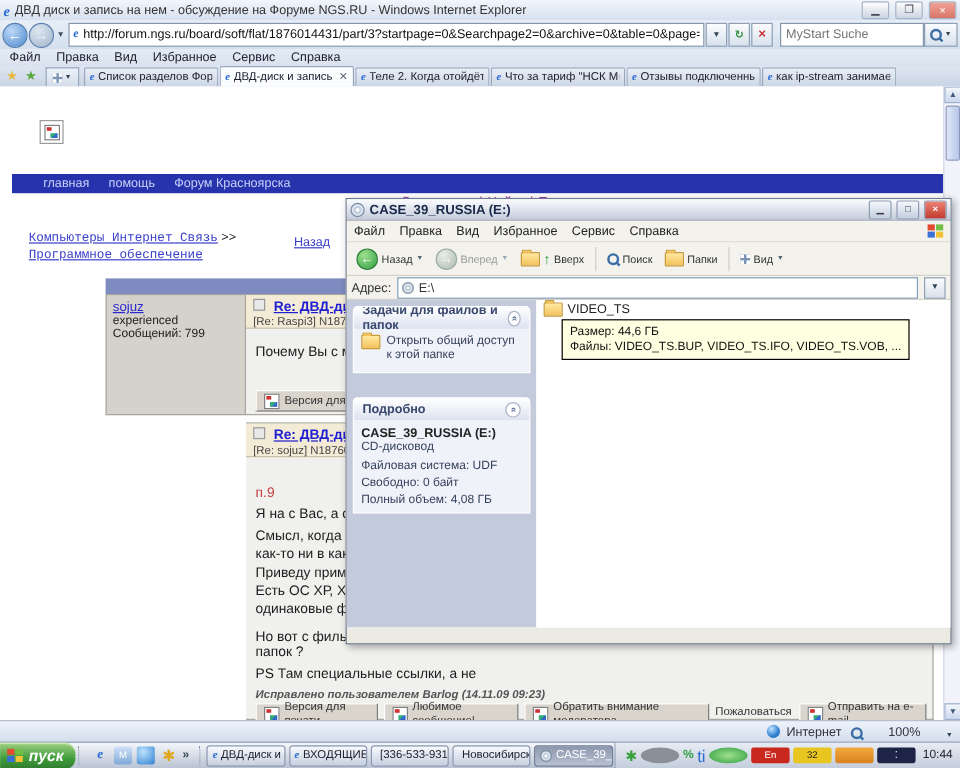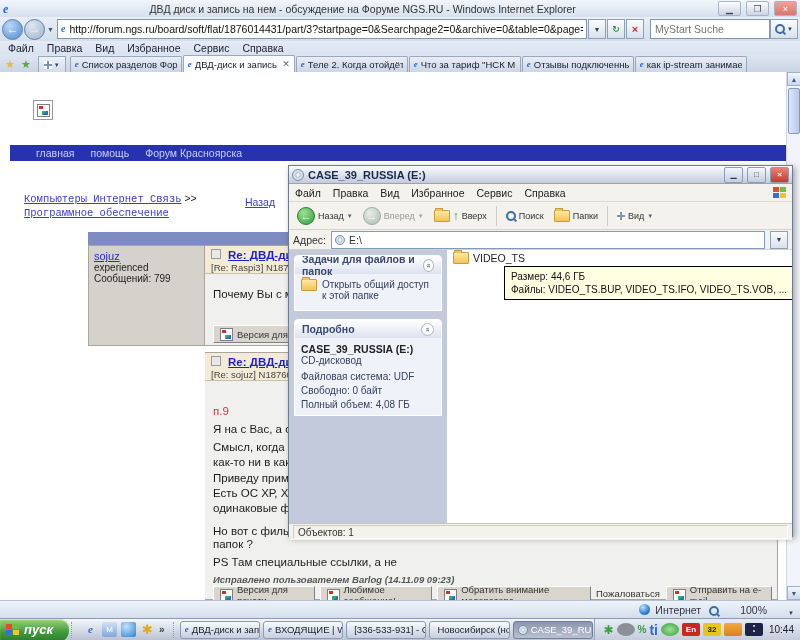--- a/index.html
+++ b/index.html
@@ -4,21 +4,21 @@
 <style>
   html,body{margin:0;padding:0;background:#000;}
   #screen{position:relative;width:800px;height:640px;overflow:hidden;
     font-family:"Liberation Sans","DejaVu Sans",sans-serif;font-size:11px;color:#222;
     background:#dfe7f2;}
   .abs{position:absolute;}
   
   .b-title{left:0;top:0;width:800px;height:17px;background:linear-gradient(#f2f6fc,#d6e0ee);
     display:flex;align-items:center;padding:0 3px;box-sizing:border-box;gap:4px;}
   .ie-e{font-family:"Liberation Serif",serif;font-style:italic;font-weight:bold;color:#2b6cd4;font-size:12px;line-height:1;}
-  .b-title .ttl{font-size:10.5px;color:#333;white-space:nowrap;overflow:hidden;flex:1;text-align:center;}
+  .b-title .ttl{font-size:10.5px;color:#333;white-space:nowrap;overflow:hidden;flex:1;}
   .winbtn{width:21px;height:13px;border:1px solid #a7b4c6;border-radius:2px;
     background:linear-gradient(#fdfdfe,#ccd5e2);display:flex;align-items:center;justify-content:center;
     font-size:9px;color:#445;margin-left:1px;}
   .winbtn.close{background:linear-gradient(#f0a296,#d9766b);color:#fff;}
   .b-cmd{left:0;top:17px;width:800px;height:24px;background:linear-gradient(#e9eff8,#d4dfee);
     display:flex;align-items:center;padding:0 2px;box-sizing:border-box;}
   .navcirc{width:19px;height:19px;border-radius:50%;border:1px solid #5b7fae;
     background:radial-gradient(circle at 35% 30%,#bcd8f7,#4f8ad0);color:#fff;font-size:12px;
     display:flex;align-items:center;justify-content:center;margin-right:1px;}
   .navcirc.dis{background:radial-gradient(circle at 35% 30%,#dfe7f0,#9fb4cc);color:#eef;}
@@ -122,21 +122,21 @@
     border:1px solid #c89b3c;border-bottom:0;border-radius:1px 1px 0 0;}
   .vsep{width:1px;height:20px;background:#cfcdc2;margin:0 3px;}
   .xaddr{height:19px;background:#f3f2ed;border-bottom:1px solid #d5d3c8;display:flex;align-items:center;
     padding:0 4px;gap:5px;font-size:10.5px;color:#333;}
   .xaddr .fld{flex:1;height:16px;background:#fff;border:1px solid #7f9db9;display:flex;align-items:center;
     gap:4px;padding:0 3px;}
   .xaddr .dd{width:16px;height:16px;border:1px solid #8ea0b6;background:linear-gradient(#fbfcfe,#d8e1ec);
     display:flex;align-items:center;justify-content:center;font-size:7px;color:#345;}
   .xbody{position:relative;height:273px;background:#fff;overflow:hidden;}
   .xpanel{position:absolute;left:0;top:0;width:158px;height:273px;background:#c3cadc;padding:5px;box-sizing:border-box;}
-  .pbox{background:#f0f2f9;border-radius:4px 4px 0 0;margin-bottom:8px;overflow:hidden;border:1px solid #fff;}
+  .pbox{background:#f0f2f9;border-radius:4px 4px 0 0;margin-bottom:20px;overflow:hidden;border:1px solid #fff;}
   .pbox .hd{height:18px;background:linear-gradient(#ffffff,#dde2f0);display:flex;align-items:center;
     padding:0 7px;font-weight:bold;font-size:10.5px;color:#39486e;}
   .pbox .chev{margin-left:auto;width:13px;height:13px;border-radius:50%;background:#fff;border:1px solid #aab3c8;
     box-sizing:border-box;display:flex;align-items:center;justify-content:center;}
   .pbox .chev i{display:inline-block;transform:rotate(-90deg);font-style:normal;font-size:8px;color:#5a6c96;font-weight:bold;}
   .pbox .bd{padding:5px 6px;font-size:10px;color:#36415e;}
   .pitem{display:flex;align-items:flex-start;gap:5px;margin-bottom:4px;}
   .moni{width:12px;height:9px;background:#3a6fd8;border:1px solid #24488e;border-radius:1px;display:inline-block;flex:none;margin-top:1px;}
   .net{width:12px;height:9px;background:linear-gradient(90deg,#3a6fd8 45%,#49b06a 55%);border:1px solid #24488e;border-radius:1px;display:inline-block;flex:none;margin-top:1px;}
   .xmain{position:absolute;left:158px;top:0;width:345px;height:273px;background:#fff;}
@@ -154,22 +154,22 @@
     padding:0 10px 0 6px;box-sizing:border-box;box-shadow:inset 0 1px 1px #d4f0c0;}
   .slogo{width:13px;height:12px;display:grid;grid-template-columns:6px 6px;grid-template-rows:5px 5px;gap:1px;}
   .ql{display:flex;align-items:center;gap:4px;padding:0 6px;}
   .qlico{width:15px;height:15px;display:flex;align-items:center;justify-content:center;font-size:11px;border-radius:2px;}
   .tkbtn{width:89px;height:18px;margin:0 1.5px;border:1px solid #8d9ab3;border-radius:3px;
     background:linear-gradient(#f8fafd,#c6cfdf);display:flex;align-items:center;gap:3px;padding:0 4px;
     box-sizing:border-box;font-size:9.5px;color:#223;overflow:hidden;white-space:nowrap;}
   .tkbtn.active{background:linear-gradient(#8c97ad,#b9c1d2);color:#fff;border-color:#717e98;}
   .tray{margin-left:auto;height:22px;display:flex;align-items:center;gap:3px;padding:0 6px 0 8px;
     background:linear-gradient(#e7ecf4,#c3ccdb);border-left:1px solid #9aa7bd;font-size:10px;color:#223;}
-  .tico{width:18px;height:13px;border-radius:2px;display:flex;align-items:center;justify-content:center;
-    font-size:8px;font-weight:bold;color:#fff;}
+  .tico{width:32px;height:13px;border-radius:2px;display:flex;align-items:center;justify-content:center;
+    font-size:8px;font-weight:normal;color:#fff;}
   .sep-dots{width:3px;height:16px;border-left:1px dotted #8d9ab3;margin:0 2px;}
 </style>
 </head>
 <body>
 
 <div id="screen">
 
   <div class="abs b-title">
     <span class="ie-e">e</span>
     <span class="ttl">ДВД диск и запись на нем - обсуждение на Форуме NGS.RU - Windows Internet Explorer</span>
@@ -441,28 +441,25 @@
             <div style="margin-bottom:3px;">Свободно: 0 байт</div>
             <div>Полный объем: 4,08 ГБ</div>
           </div>
         </div>
       </div>
       <div class="xmain">
         <div style="position:absolute;left:6px;top:2px;display:flex;align-items:center;gap:4px;font-size:10.5px;">
           <span class="fold"></span>
           <span>VIDEO_TS</span>
         </div>
-        <div class="tooltip" style="left:21px;top:16px;margin-left:36px;">
+        <div class="tooltip" style="left:21px;top:16px;">
           <div>Размер: 44,6 ГБ</div>
           <div>Файлы: VIDEO_TS.BUP, VIDEO_TS.IFO, VIDEO_TS.VOB, ...</div>
         </div>
       </div>
-    </div>
-    <div class="xstatus">
-      <span class="cellin">Объектов: 1</span>
     </div>
   </div>
 
   <div class="abs taskbar">
     <div class="startbtn">
       <span class="slogo">
         <i style="background:#e24a31;"></i>
           <i style="background:#6fbf45;"></i>
           <i style="background:#3a6fd8;"></i>
           <i style="background:#f2c233;"></i>
@@ -495,21 +492,21 @@
       <span>Новосибирск (ноябр...</span>
     </div>
     <div class="tkbtn active">
       <span class="cd" style="width:10px;height:10px;"></span>
       <span>CASE_39_RUSSIA (E:)</span>
     </div>
     <div class="tray">
       <span style="color:#39a03c;font-weight:bold;font-size:12px;line-height:1;">✱</span>
       <span class="tico" style="background:#8a8f98;border-radius:50%;"></span>
       <span style="color:#2f9e44;font-weight:bold;font-size:10px;">%</span>
-      <span style="color:#2b6cd4;font-weight:bold;font-size:14px;">ti</span>
+      <span style="color:#2b6cd4;font-weight:normal;font-size:14px;">ti</span>
       <span class="tico" style="background:radial-gradient(#9fe08f,#2f9e3f);border-radius:50%;"></span>
       <span class="tico" style="background:#c8281e;">En</span>
       <span class="tico" style="background:#e8c51f;color:#222;">32</span>
       <span class="tico" style="background:linear-gradient(#f2a93c,#d8831f);"></span>
       <span class="tico" style="background:#1d2447;">⁚</span>
       <span style="margin-left:3px;">10:44</span>
     </div>
   </div>
 
 </div>

